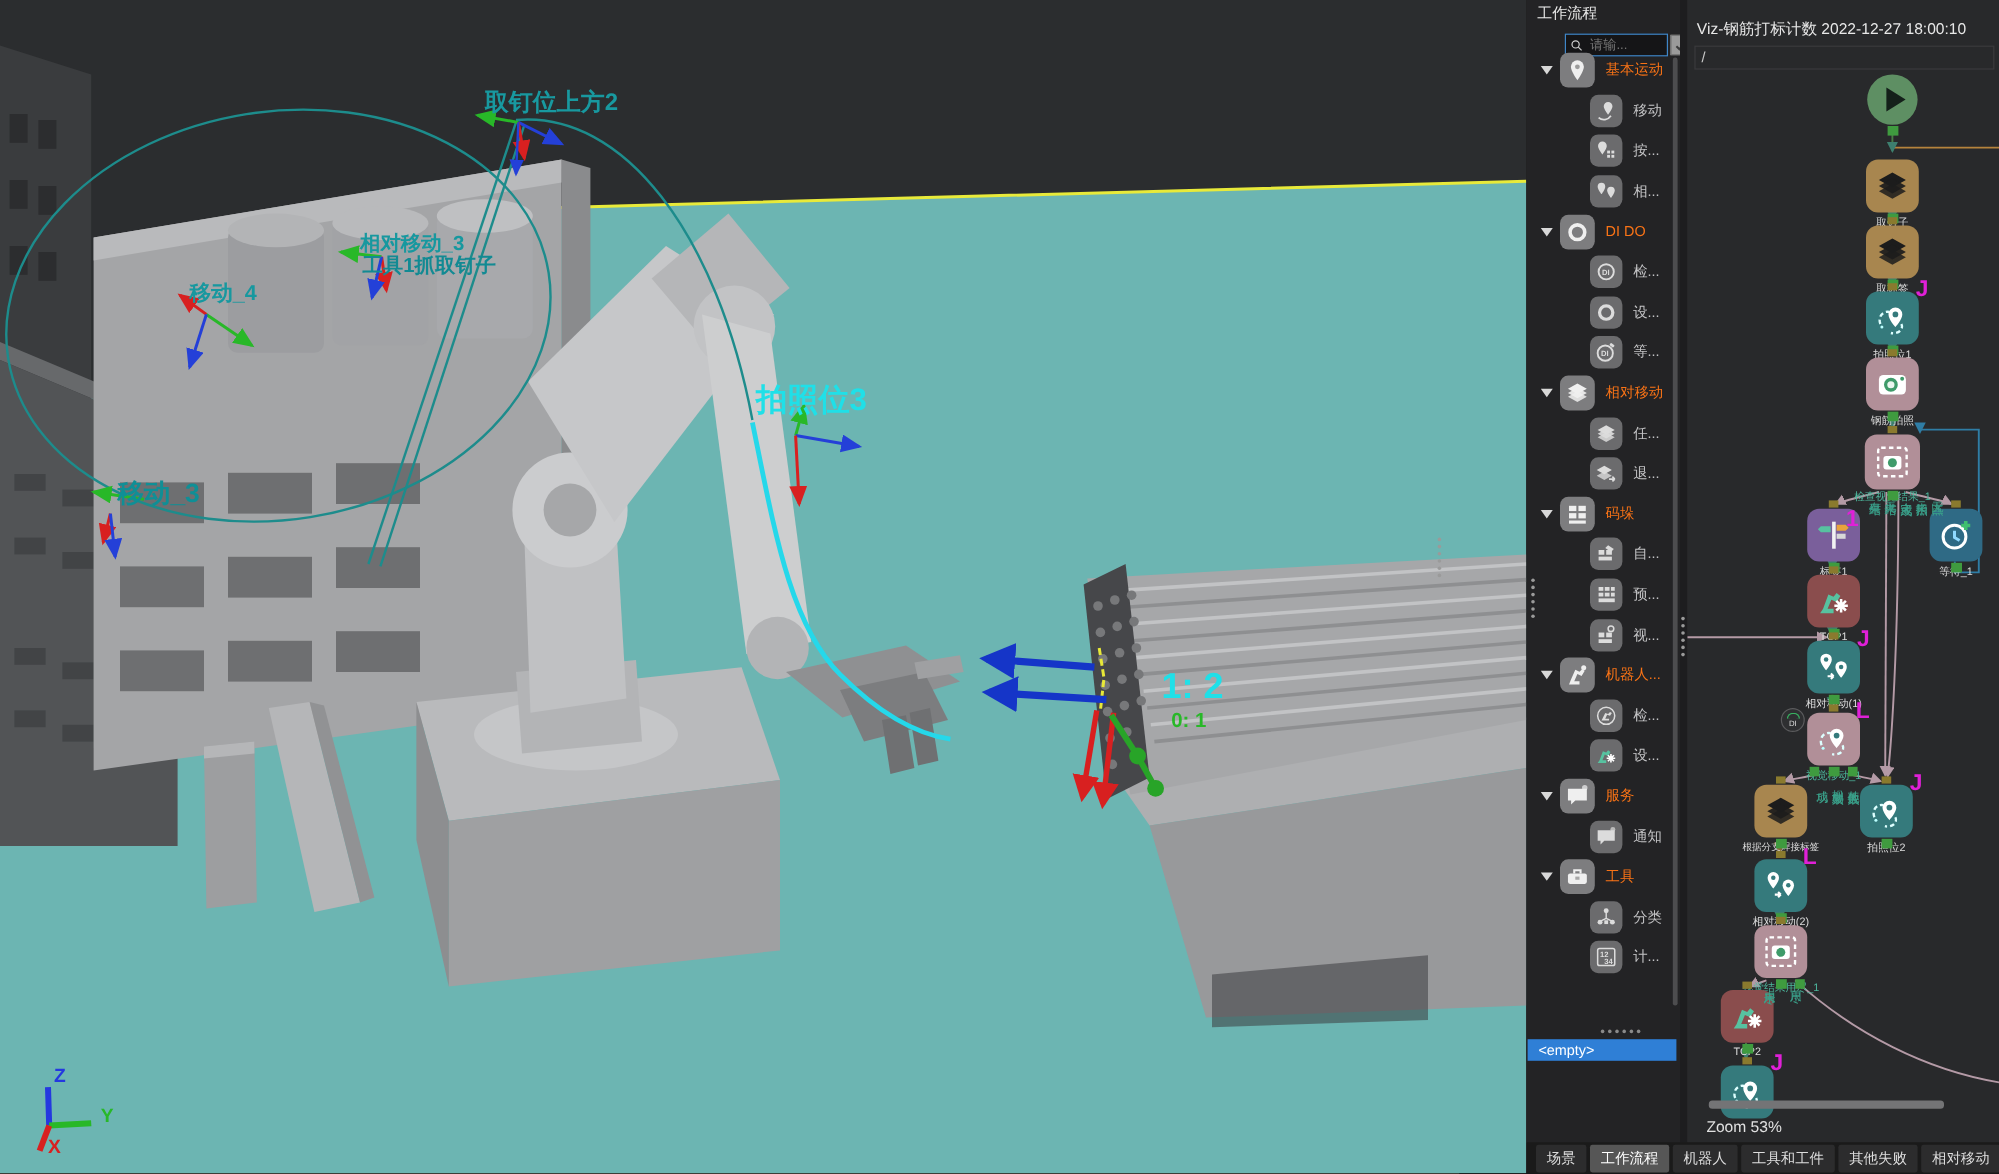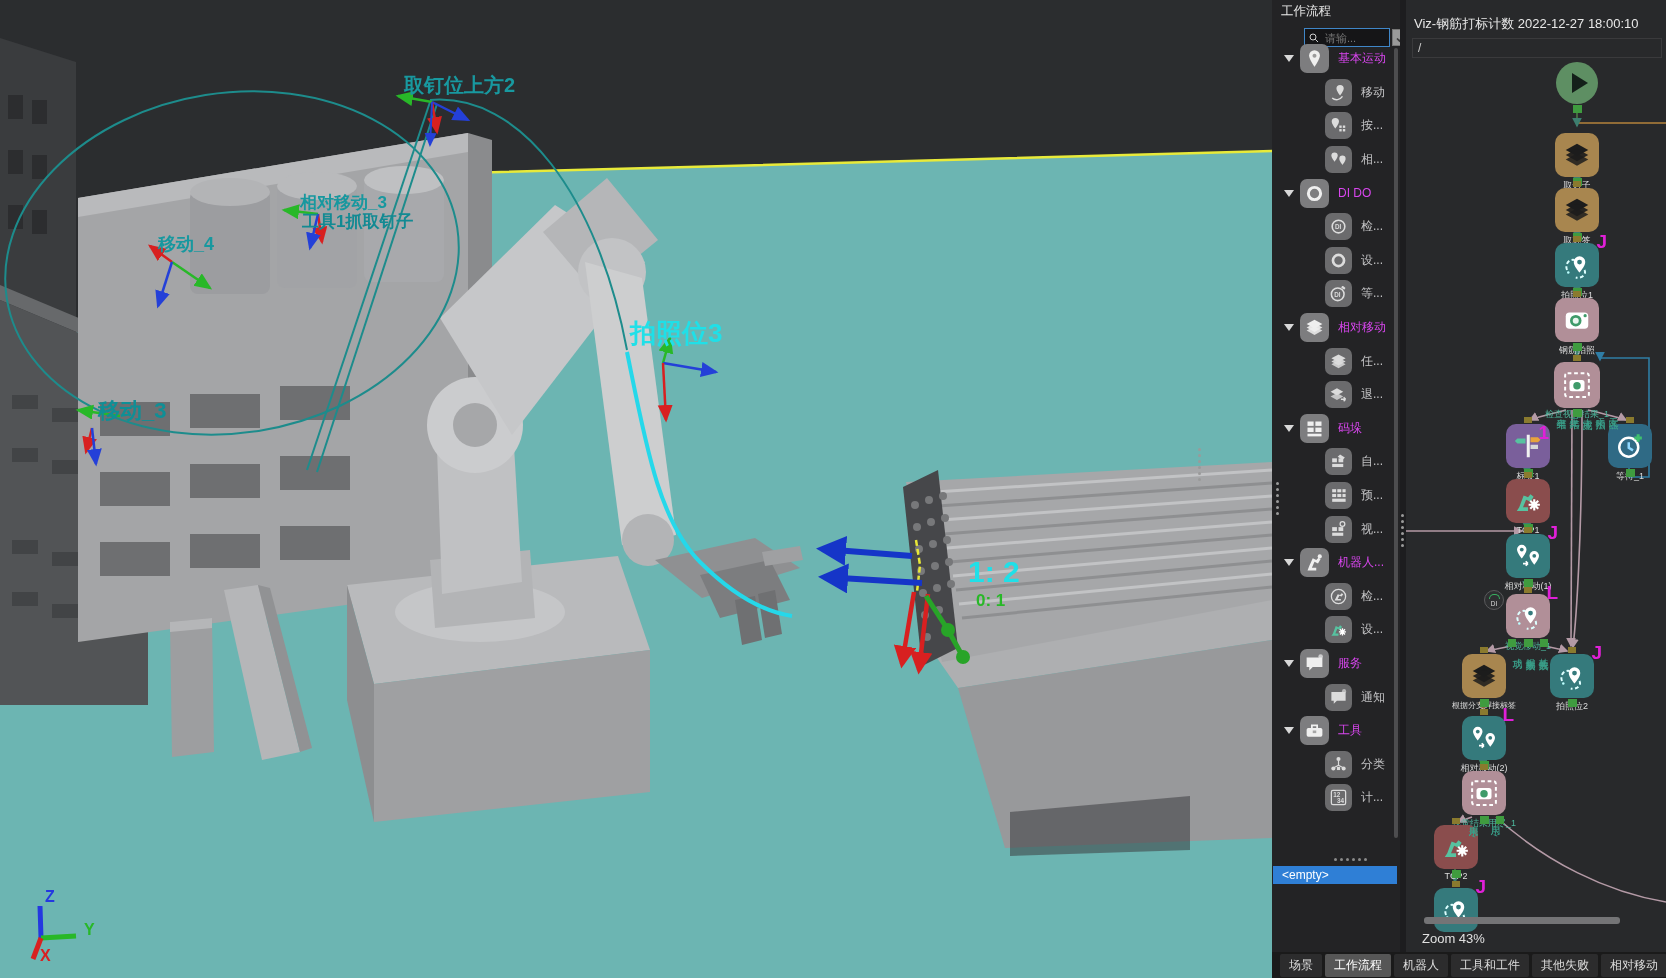--- a/index.html
+++ b/index.html
@@ -22,21 +22,21 @@
             display:flex;align-items:center;justify-content:center;}
   .ptree{position:absolute;left:0;top:42px;width:120px;}
   .prow{display:flex;align-items:center;height:33.6px;}
   .prow .tri{width:0;height:0;border-left:5px solid transparent;border-right:5px solid transparent;
              border-top:7px solid #d8d8d8;margin:0 6px 0 12px;}
   .prow.cat{padding-left:0;}
   .prow.child{padding-left:53px;}
   .pic{width:29px;height:29px;border-radius:7px;background:#7d7d7f;color:#efefef;
        display:block;padding:4px;box-sizing:border-box;flex:none;}
   .prow.child .pic{width:27px;height:27px;background:#6b6b6d;color:#dcdcdc;}
-  .plab{margin-left:9px;font-size:12px;color:#d946ef;white-space:nowrap;}
+  .plab{margin-left:9px;font-size:12px;color:#f97316;white-space:nowrap;}
   .prow.child .plab{color:#c3c3c5;}
   .pal-scroll{position:absolute;left:122px;top:48px;width:4px;height:790px;background:#4d4d4f;border-radius:2px;}
   .emptybar{position:absolute;left:1px;top:866px;width:124px;height:18px;background:#2f7fd6;
             color:#fff;font-size:12px;display:flex;align-items:center;padding-left:9px;box-sizing:border-box;}
 
   
   .grip{position:absolute;display:flex;flex-direction:column;gap:3px;}
   .grip i{width:3px;height:3px;border-radius:50%;background:#9a9a9a;}
   .hgrip{position:absolute;display:flex;flex-direction:row;gap:3px;}
   .hgrip i{width:3px;height:3px;border-radius:50%;background:#8a8a8a;}
@@ -821,21 +821,21 @@
     <span class="vlab" style="left:176px;top:410px;">未完成</span>
     <span class="vlab" style="left:189px;top:410px;">未拍照</span>
     <span class="vlab" style="left:202px;top:410px;">无点区</span>
     <span class="vlab" style="left:106px;top:650px;">成功</span>
     <span class="vlab" style="left:119px;top:650px;">规划失败</span>
     <span class="vlab" style="left:132px;top:650px;">其他失败</span>
     <span class="vlab" style="left:62px;top:818px;">未用尽</span>
     <span class="vlab" style="left:84px;top:818px;">用尽</span>
 
     <div class="gscroll"></div>
-    <div class="zoomlab">Zoom 43%</div>
+    <div class="zoomlab">Zoom 53%</div>
   </div>
 
   <div class="abs" id="tabbar">
     <span class="tab">场景</span>
     <span class="tab active">工作流程</span>
     <span class="tab">机器人</span>
     <span class="tab">工具和工件</span>
     <span class="tab">其他失败</span>
     <span class="tab">相对移动</span>
 

